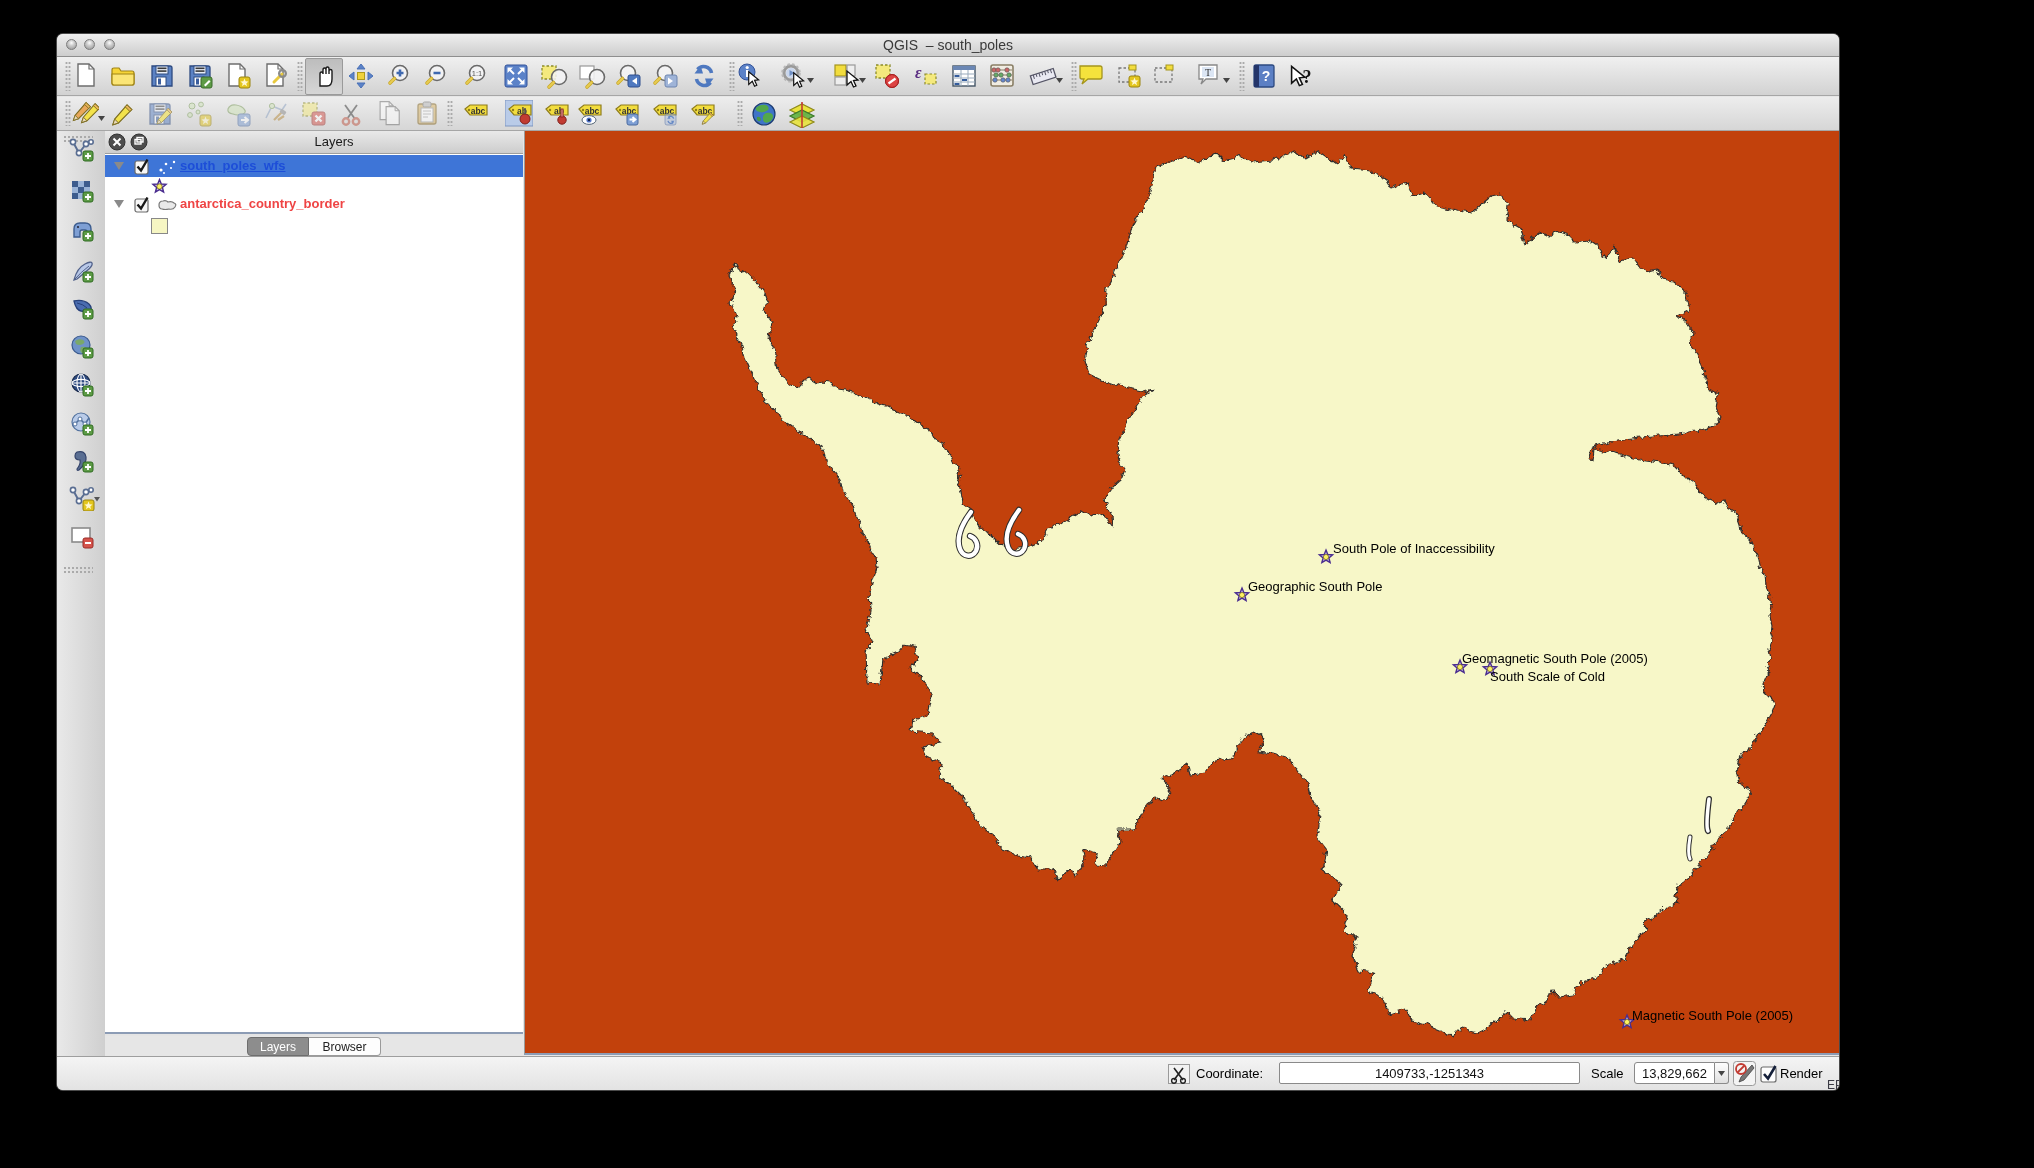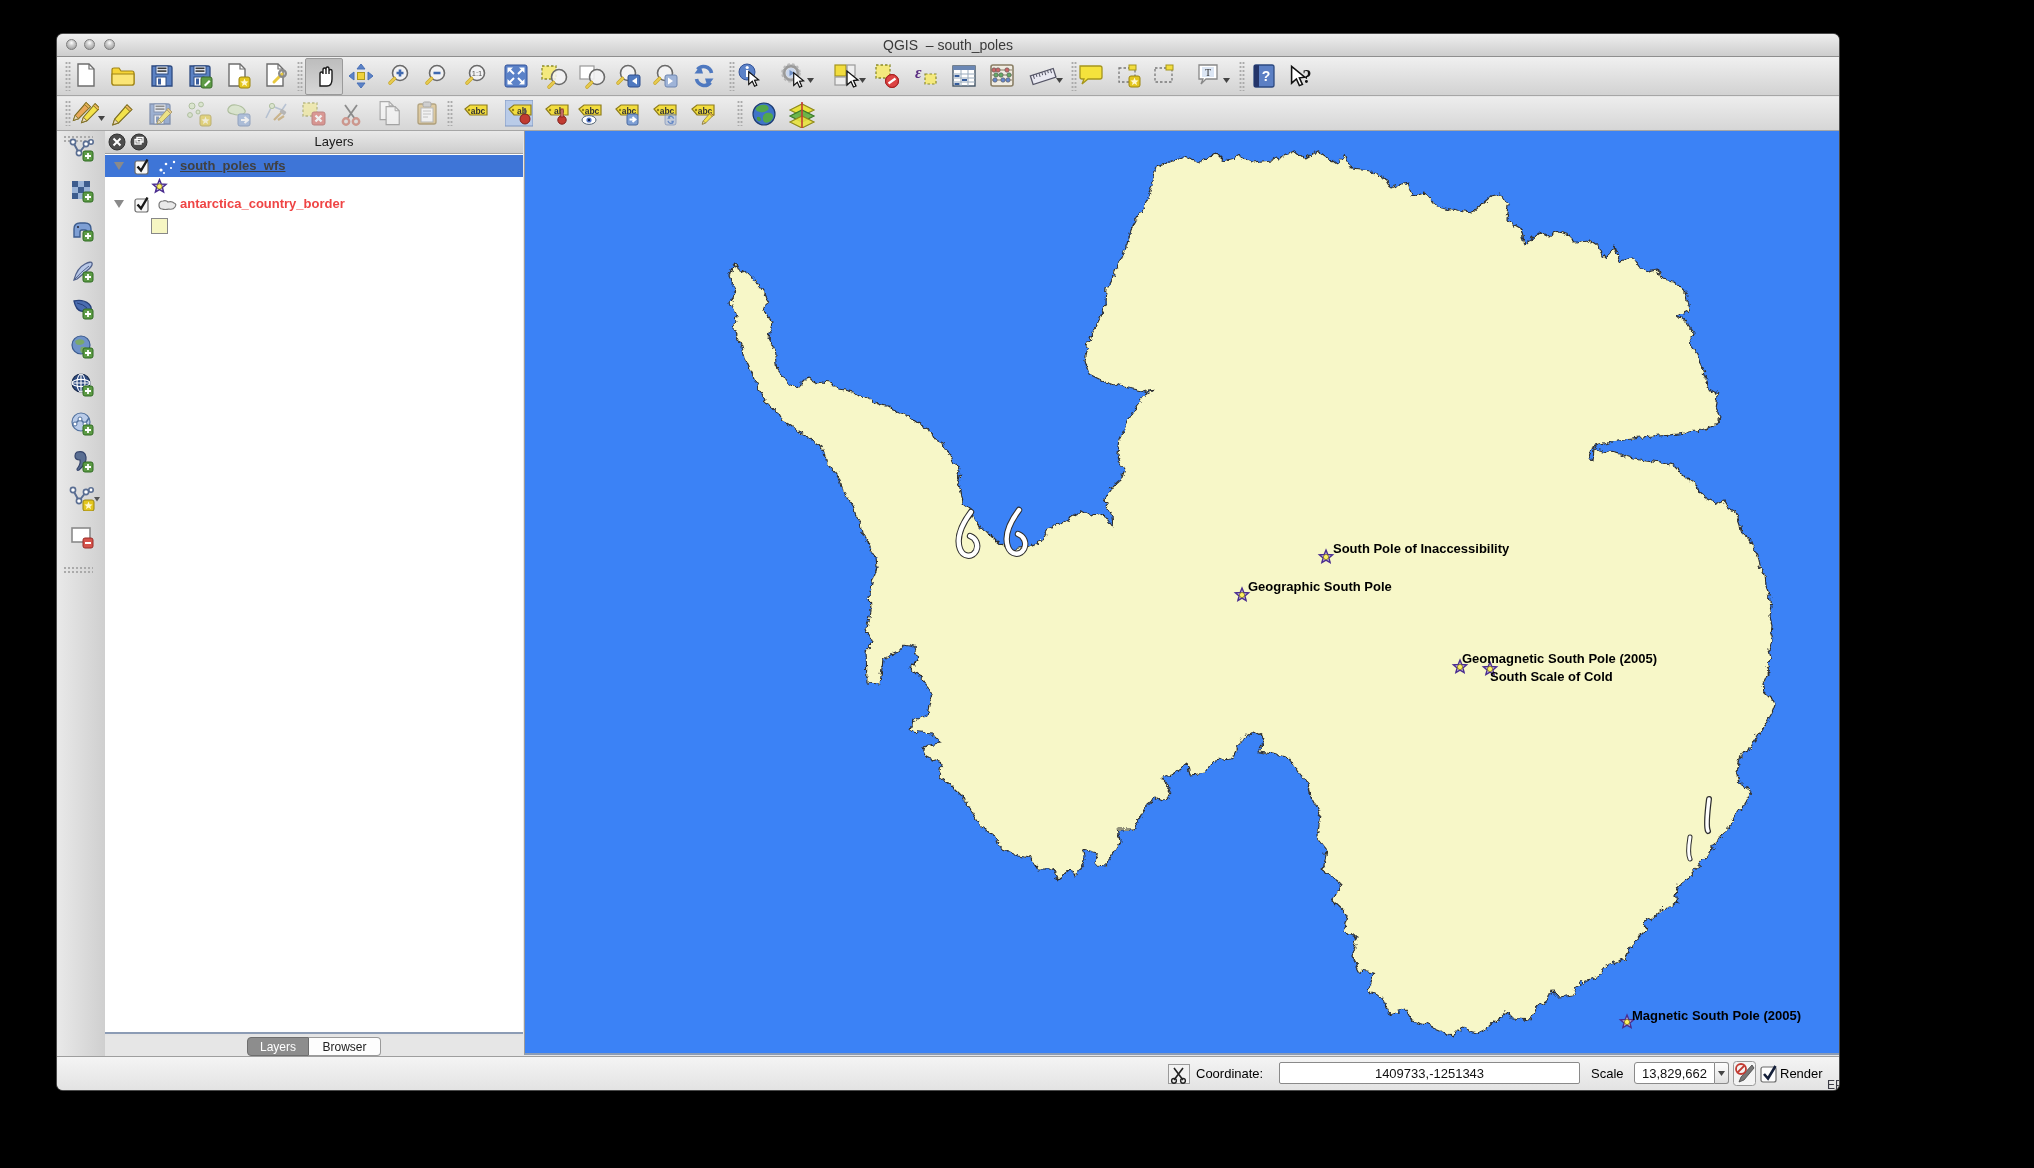--- a/index.html
+++ b/index.html
@@ -5,21 +5,21 @@
 #win{position:absolute;left:57px;top:34px;width:1782px;height:1056px;border-radius:6px;background:#e6e6e6;overflow:hidden;box-shadow:0 0 0 1px #4a4a4a;}
 #titlebar{position:absolute;left:0;top:0;width:100%;height:23px;background:linear-gradient(#efefef,#cdcdcd);border-bottom:1px solid #8e8e8e;}
 .tl{position:absolute;top:5px;width:11px;height:11px;border-radius:50%;background:radial-gradient(circle at 50% 32%, #fdfdfd 0%, #cfcfcf 35%, #9a9a9a 90%);border:1px solid #7c7c7c;}
 #title{position:absolute;top:0;left:0;width:100%;height:22px;text-align:center;font-size:14px;line-height:23px;color:#3a3a3a;}
 #tb1{position:absolute;left:0;top:23px;width:100%;height:39px;background:linear-gradient(#f0f0f0,#d2d2d2);border-bottom:1px solid #a6a6a6;}
 #tb2{position:absolute;left:0;top:63px;width:100%;height:34px;background:linear-gradient(#ededed,#d6d6d6);border-bottom:1px solid #a6a6a6;}
 #dockl{position:absolute;left:0;top:97px;width:48px;height:925px;background:linear-gradient(90deg,#e9e9e9,#cfcfcf);}
 #panel{position:absolute;left:48px;top:97px;width:418px;height:905px;background:#e4e4e4;}
 #phead{position:absolute;left:0;top:0;width:100%;height:23px;background:linear-gradient(#e9e9e9,#cdcdcd);border-bottom:1px solid #9e9e9e;text-align:center;text-indent:40px;font-size:13px;line-height:22px;color:#1a1a1a;}
 #pbody{position:absolute;left:0;top:23px;width:100%;height:880px;background:#fff;border-bottom:2px solid #8c9cb5;}
-#canvas{position:absolute;left:467px;top:97px;width:1452px;height:924px;background:#3b82f6;border-left:1px solid #9b9b9b;border-bottom:2px solid #8c9cb5;font-weight:bold;}
+#canvas{position:absolute;left:467px;top:97px;width:1452px;height:924px;background:#c2410c;border-left:1px solid #9b9b9b;border-bottom:2px solid #8c9cb5;}
 #status{position:absolute;left:0;top:1022px;width:100%;height:34px;background:linear-gradient(#f4f4f4,#e3e3e3);border-top:1px solid #9e9e9e;font-size:13px;color:#111;padding-left:41px;}
 .lbl{position:absolute;font-size:13px;color:#000;white-space:nowrap;}
 .tabbtn{position:absolute;height:19px;font-size:12px;line-height:18px;text-align:center;}
 </style></head><body>
 <div id="win">
 <div id="titlebar">
 <div class="tl" style="left:9px"></div>
       <div class="tl" style="left:27px"></div>
       <div class="tl" style="left:47px"></div>
 <div id="title">QGIS&nbsp; – south_poles</div>
@@ -617,21 +617,21 @@
         </svg>
 <svg style="position:absolute;left:52px;top:5px" width="20" height="16">
           <g fill="#fff">
             <circle cx="4" cy="11" r="1.6"></circle>
             <circle cx="9" cy="5" r="1.3"></circle>
             <circle cx="14" cy="9" r="1.1"></circle>
             <circle cx="17" cy="3" r="1.2"></circle>
             <circle cx="7" cy="14" r="1"></circle>
           </g>
         </svg>
-<div class="lbl" style="left:75px;top:4px;color:#404040;font-weight:bold;text-decoration:underline;">south_poles_wfs</div>
+<div class="lbl" style="left:75px;top:4px;color:#1d4ed8;font-weight:bold;text-decoration:underline;">south_poles_wfs</div>
 <svg style="position:absolute;left:45px;top:23px" width="20" height="20">
           <path d="M 9.5,2.6 L 11.3,7.0 L 16.1,7.4 L 12.4,10.5 L 13.6,15.1 L 9.5,12.6 L 5.4,15.1 L 6.6,10.5 L 2.9,7.4 L 7.7,7.0 Z" fill="#cfc4ea" stroke="#4a2d8f" stroke-width="1.4"></path>
           <circle cx="9.5" cy="9.5" r="2.6" fill="#fdf263" stroke="#6a5a10" stroke-width="0.7"></circle>
         </svg>
 <svg style="position:absolute;left:8px;top:45px" width="12" height="10">
           <path d="M1 1 L11 1 L6 9 Z" fill="#8a8a8a"></path>
         </svg>
 <svg style="position:absolute;left:28px;top:41px" width="20" height="19">
           <rect x="2" y="4" width="13" height="13" rx="2" fill="#f8f8f8" stroke="#6a6a6a" stroke-width="1.2"></rect>
           <path d="M4.5 9.5 L8 13.5 L14.5 2.5" fill="none" stroke="#1a1a1a" stroke-width="2.4"></path>

